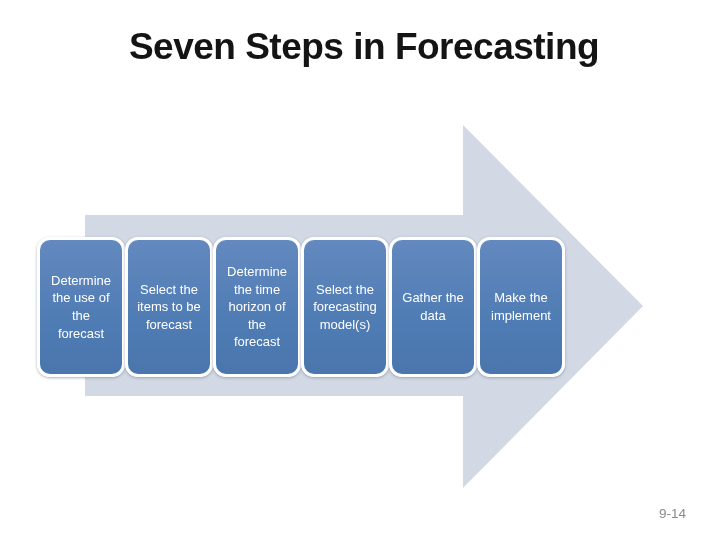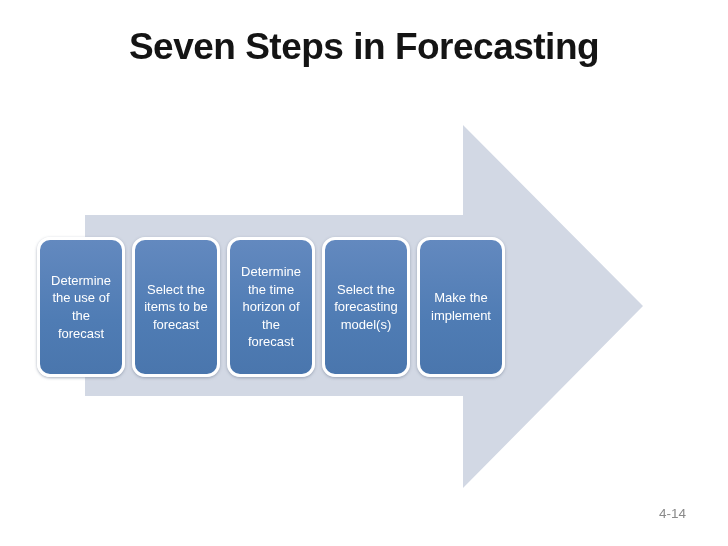--- a/index.html
+++ b/index.html
@@ -27,21 +27,20 @@
     position: absolute;
     top: 0;
     left: 0;
   }
   .arrow-shape { fill: var(--arrow-fill, #d2d8e4); }
   .steps-row {
     position: absolute;
     left: 37px;
     top: 237px;
     display: flex;
-    gap: 7px;
   }
   .step-box {
     box-sizing: border-box;
     width: 88px;
     height: 140px;
     border: 3px solid var(--box-border, #ffffff);
     border-radius: 13px;
     background: linear-gradient(180deg, var(--box-fill-top, #6389bf) 0%, var(--box-fill, #4f7cb4) 60%, var(--box-fill-bottom, #4a76ad) 100%);
     box-shadow: 0 1px 3px rgba(125, 135, 155, 0.65);
     display: flex;
@@ -93,20 +92,24 @@
 horizon of
 the
 forecast</span>
     </div>
     <div class="step-box">
       <span class="step-label">Select the
 forecasting
 model(s)</span>
     </div>
     <div class="step-box">
+      <span class="step-label">Gather the
+data</span>
+    </div>
+    <div class="step-box">
       <span class="step-label">Make the
 implement</span>
     </div>
   </div>
 
-  <div class="page-number">4-14</div>
+  <div class="page-number">9-14</div>
 
 </div>
 
 </body></html>

